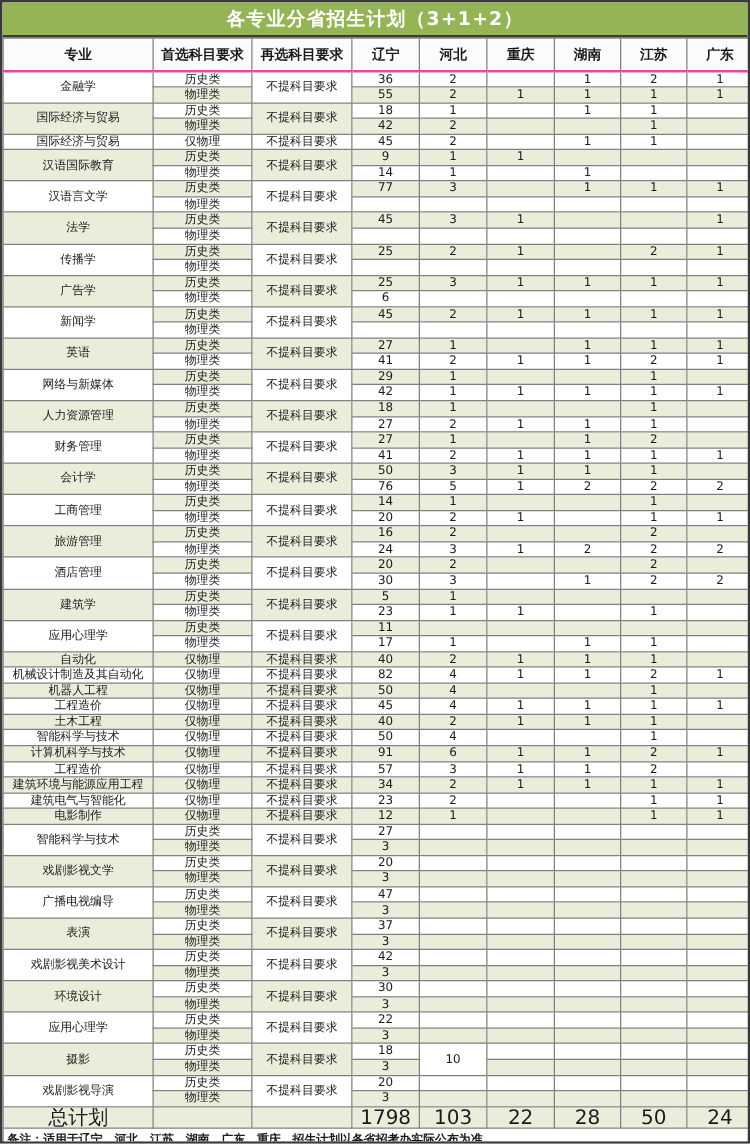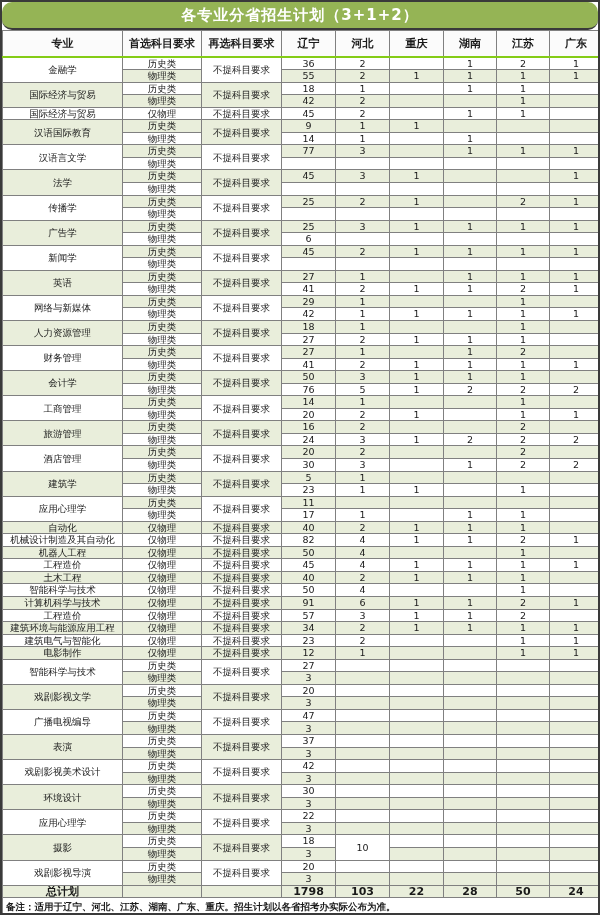--- a/index.html
+++ b/index.html
@@ -4,38 +4,38 @@
 <style>
   html,body{margin:0;padding:0;background:#fff;}
   .sheet{
     width:600px;height:915px;box-sizing:border-box;
     border:2px solid #3a3a3a;background:#fff;
     font-family:"DejaVu Sans",sans-serif;overflow:hidden;
   }
   .title-bar{
     height:26px;background:#95b455;color:#ffffff;font-weight:bold;font-size:15px;
     display:flex;align-items:center;justify-content:center;
-    border-bottom:2px solid #3a3a3a;letter-spacing:1px;border-radius:10px;
+    border-bottom:2px solid #3a3a3a;letter-spacing:1px;
   }
   table{width:100%;border-collapse:collapse;table-layout:fixed;}
   th,td{
     border:1px solid #808080;padding:0;text-align:center;
     overflow:hidden;white-space:nowrap;color:#1a1a1a;
   }
   thead th{
     height:25px;font-size:11px;font-weight:bold;background:#fbfbfb;
-    border-bottom:2px solid #84cc16;
+    border-bottom:2px solid #ec4899;
   }
   tr.data-row{height:12.55px;}
   tr.data-row td{font-size:9.5px;line-height:1;}
   td.col-major,td.requirement-cell{font-size:10px;}
   tr.block-start td{border-top:1.5px solid #3f3f3f;}
   .shade-w{background:#ffffff;}
   .shade-g{background:#e9eedb;}
-  tr.total-row td{font-size:11px;font-weight:bold;}
+  tr.total-row td{font-size:16px;}
   tr.note-row td{
     height:16px;background:#ffffff;text-align:left;font-size:9.5px;
     padding:1px 0 0 3px;border-top:1.5px solid #3f3f3f;font-weight:bold;
   }
 </style>
 </head>
 <body>
 
 <div class="sheet">
   <div class="title-bar">各专业分省招生计划（3+1+2）</div>

